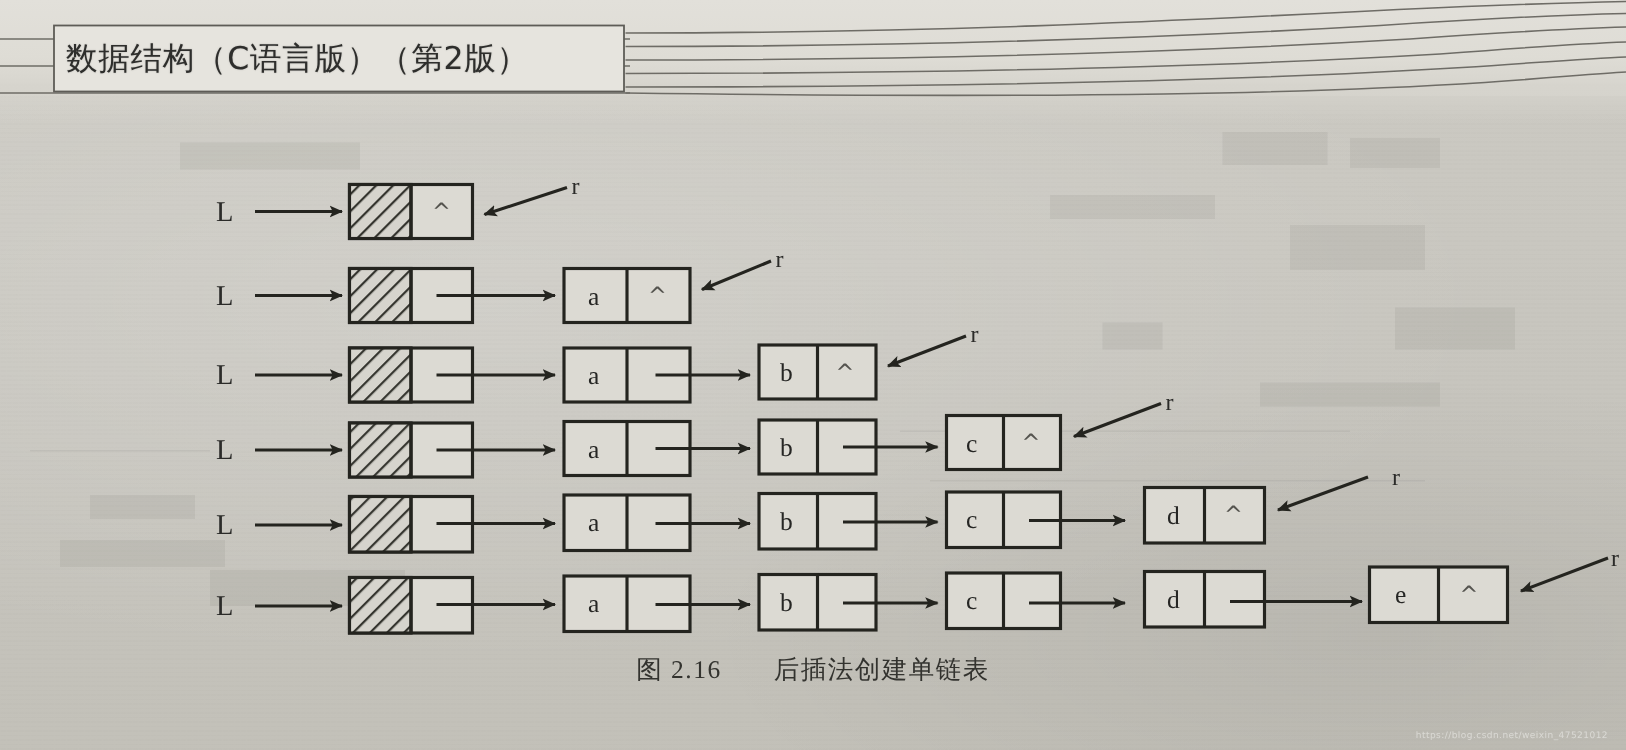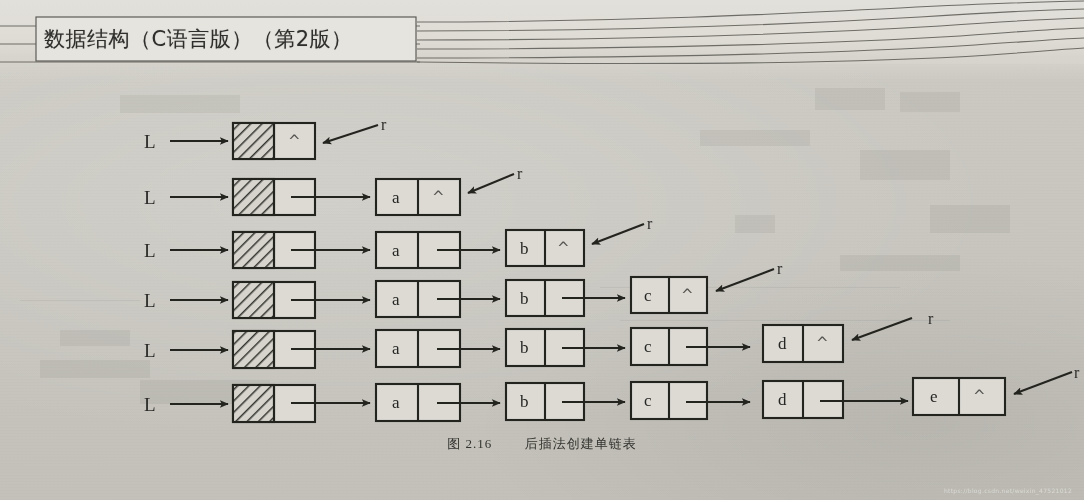--- a/index.html
+++ b/index.html
@@ -51,21 +51,21 @@
 
   
   .ghost{position:absolute;opacity:.10;background:#6f6d66;}
   .ghost-line{position:absolute;opacity:.09;background:#5d5b55;height:1px;}
 
   
   .caption{
     position:absolute;left:0;top:435px;width:1084px;
     text-align:center;
     font-family:"DejaVu Sans","Liberation Sans",sans-serif;
-    font-size:13px;color:#33332f;letter-spacing:1px;
+    font-size:17px;color:#33332f;letter-spacing:1px;
   }
   .caption .cap-num{font-family:"Liberation Serif",serif;}
   .watermark{
     position:absolute;right:12px;bottom:6px;
     font-family:"DejaVu Sans","Liberation Sans",sans-serif;
     font-size:6px;color:rgba(250,250,248,.5);letter-spacing:.3px;
   }
   
   .lbl{
     position:absolute;

